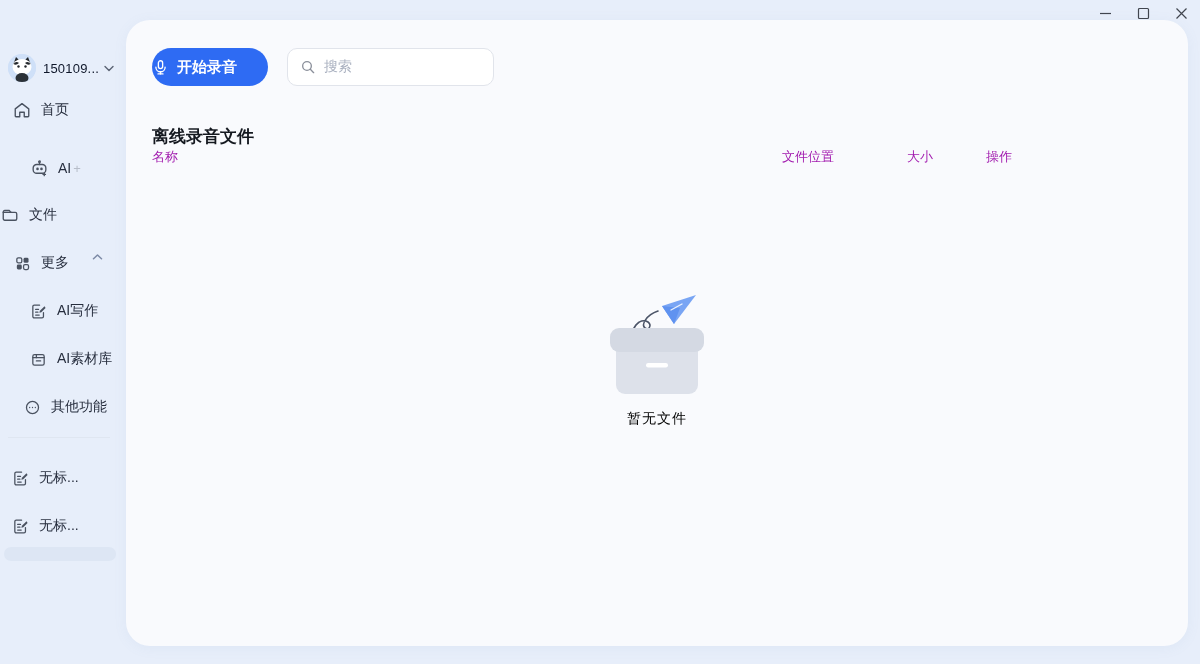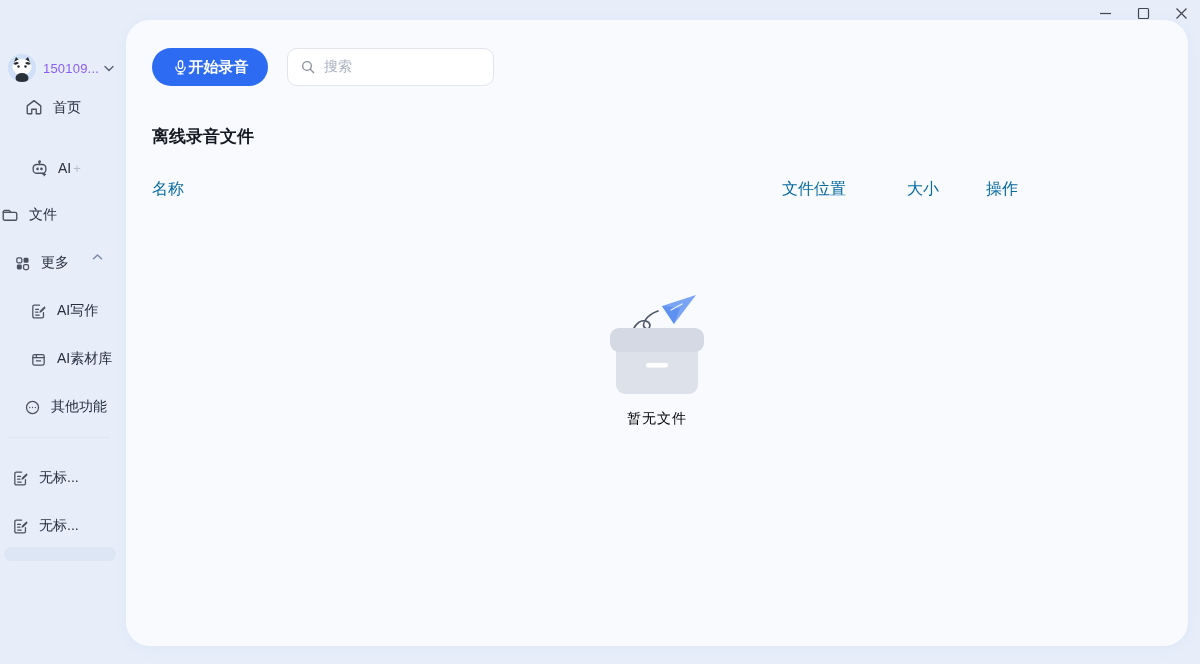--- a/index.html
+++ b/index.html
@@ -15,24 +15,24 @@
   .win-controls { position:absolute; top:0; right:0; height:26px; display:flex; z-index:10; }
   .win-btn { width:38px; height:26px; display:flex; align-items:center; justify-content:center; color:#41464f; cursor:default; }
   .win-btn svg { display:block; }
 
   
   .sidebar { position:absolute; left:0; top:0; width:126px; height:664px; }
   .srow { position:absolute; left:0; display:flex; align-items:center; height:28px; font-size:14px; color:#272e3e; width:126px; }
   .srow .icn { display:flex; align-items:center; justify-content:center; width:20px; height:20px; color:#4a5260; margin-right:9px; flex:0 0 auto; }
   .user-row { top:54px; padding-left:8px; }
   .avatar { width:28px; height:28px; border-radius:50%; background:#cfe0f8; margin-right:7px; overflow:hidden; flex:0 0 auto; }
-  .user-name { font-size:13px; color:#8b5cf6; letter-spacing:.2px; }
+  .user-name { font-size:13px; color:#0f172a; letter-spacing:.2px; }
   .user-chevron { margin-left:5px; color:#5b6373; display:flex; }
 
-  .nav-home { top:89px; padding-left:24px;align-items:flex-end; }
+  .nav-home { top:96px; padding-left:12px; }
   .nav-ai   { top:154px; padding-left:29px; }
   .nav-file { top:201px; }
   .nav-more { top:249px; padding-left:12px; }
   .ai-plus { color:#b7bdc9; font-size:13px; margin-left:2px; }
   .more-chevron { position:absolute; left:92px; top:4px; color:#7d8aa6; display:flex; }
 
   .sub-writing { top:297px; padding-left:28px; }
   .sub-library { top:345px; padding-left:28px; }
   .sub-other   { top:393px; padding-left:22px; }
 
@@ -63,40 +63,40 @@
 
   
   .panel {
     position:absolute; left:126px; top:20px; width:1062px; height:626px;
     background:#f9fafd; border-radius:24px;
     box-shadow:0 2px 14px rgba(120,140,185,.07);
   }
   .record-btn {
     position:absolute; left:26px; top:28px; height:38px; width:116px;
     background:#2e6bf3; border:none; border-radius:19px; cursor:pointer;
-    display:flex; align-items:center; justify-content:center; 
+    display:flex; align-items:center; gap:8px;
     color:#fff; font-size:15px; font-weight:bold;
     font-family:inherit;
   }
   .record-btn .icn { display:flex; }
   .search-box {
     position:absolute; left:161px; top:28px; width:207px; height:38px;
     background:#fff; border:1px solid #e1e4eb; border-radius:10px;
     display:flex; align-items:center; padding:0 12px; gap:8px;
   }
   .search-box .icn { color:#8a8f9a; display:flex; flex:0 0 auto; }
   .search-box input {
     border:none; outline:none; background:transparent; width:100%;
     font-size:14px; color:#333a48; font-family:Liberation Mono, monospace;
   }
   .search-box input::placeholder { color:#aab1c0; }
 
   .page-title { position:absolute; left:26px; top:105px; font-size:17px; font-weight:bold; color:#14181f; }
 
-  .thead { position:absolute; top:159px; left:0; width:100%; height:20px; font-size:16px; color:#0369a1; }
+  .thead { position:absolute; top:128px; left:0; width:100%; height:20px; font-size:13px; color:#a21caf; }
   .th { position:absolute; top:0; }
   .th-name { left:26px; }
   .th-location { left:656px; }
   .th-size { left:781px; }
   .th-action { left:860px; }
 
   .empty-state {
     position:absolute; left:50%; top:272px; transform:translateX(-50%);
     display:flex; flex-direction:column; align-items:center;
   }

